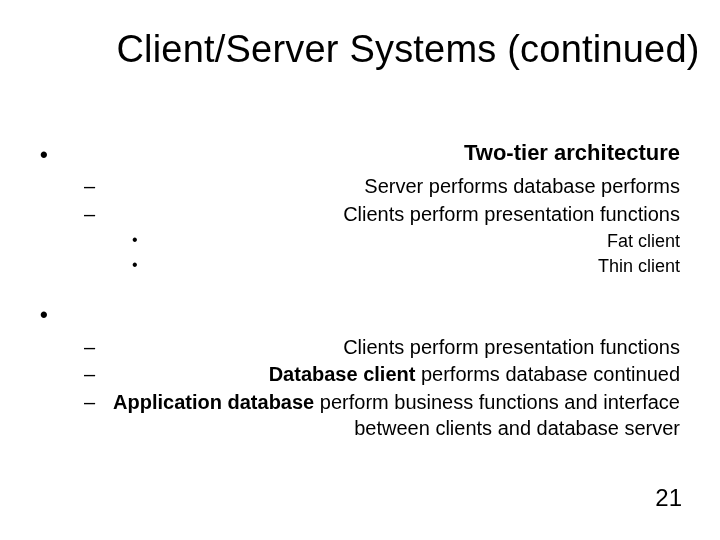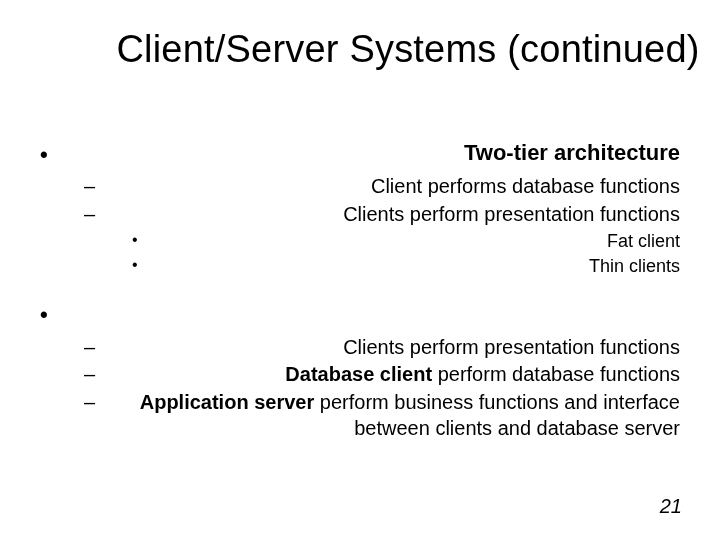--- a/index.html
+++ b/index.html
@@ -76,74 +76,73 @@
   .bullet-l3 .dot3 {
     flex: 0 0 auto;
     width: 18px;
     font-size: 16px;
   }
   .bold { font-weight: 700; }
   .text { flex: 1 1 auto; text-align: right; }
   .pagenum {
     position: absolute;
     right: 38px;
-    bottom: 22px;
-    font-size: 20px;
-    font-style: italic;
+    bottom: 28px;
+    font-size: 24px;
   }
   .spacer { height: 12px; }
 </style>
 </head>
 <body>
 
 <div class="slide">
 
   <div class="title">Client/Server Systems (continued)</div>
 
   <div class="content">
 
     <div class="bullet-l1">
       <span class="dot">•</span>
       <span class="text">Two-tier architecture</span>
     </div>
 
     <div class="bullet-l2">
       <span class="dash">–</span>
-      <span class="text">Client performs database functions</span>
+      <span class="text">Server performs database performs</span>
     </div>
     <div class="bullet-l2">
       <span class="dash">–</span>
       <span class="text">Clients perform presentation functions</span>
     </div>
 
     <div class="bullet-l3">
       <span class="dot3">•</span>
       <span class="text">Fat client</span>
     </div>
     <div class="bullet-l3">
       <span class="dot3">•</span>
-      <span class="text">Thin clients</span>
+      <span class="text">Thin client</span>
     </div>
 
     <div class="spacer"></div>
 
     <div class="bullet-l1">
       <span class="dot">•</span>
     </div>
 
     <div class="bullet-l2">
       <span class="dash">–</span>
       <span class="text">Clients perform presentation functions</span>
     </div>
     <div class="bullet-l2">
       <span class="dash">–</span>
-      <span class="text"><span class="bold">Database client</span><span> perform database functions</span></span>
+      <span class="text"><span class="bold">Database client</span><span> performs database continued</span></span>
     </div>
     <div class="bullet-l2">
       <span class="dash">–</span>
-      <span class="text"><span class="bold">Application server</span><span> perform business functions and interface between clients and database server</span></span>
+      <span class="text"><span class="bold">Application database</span><span> perform business functions and interface between clients and database server</span></span>
     </div>
 
   </div>
 
   <div class="pagenum">21</div>
 
 </div>
 
 </body></html>

